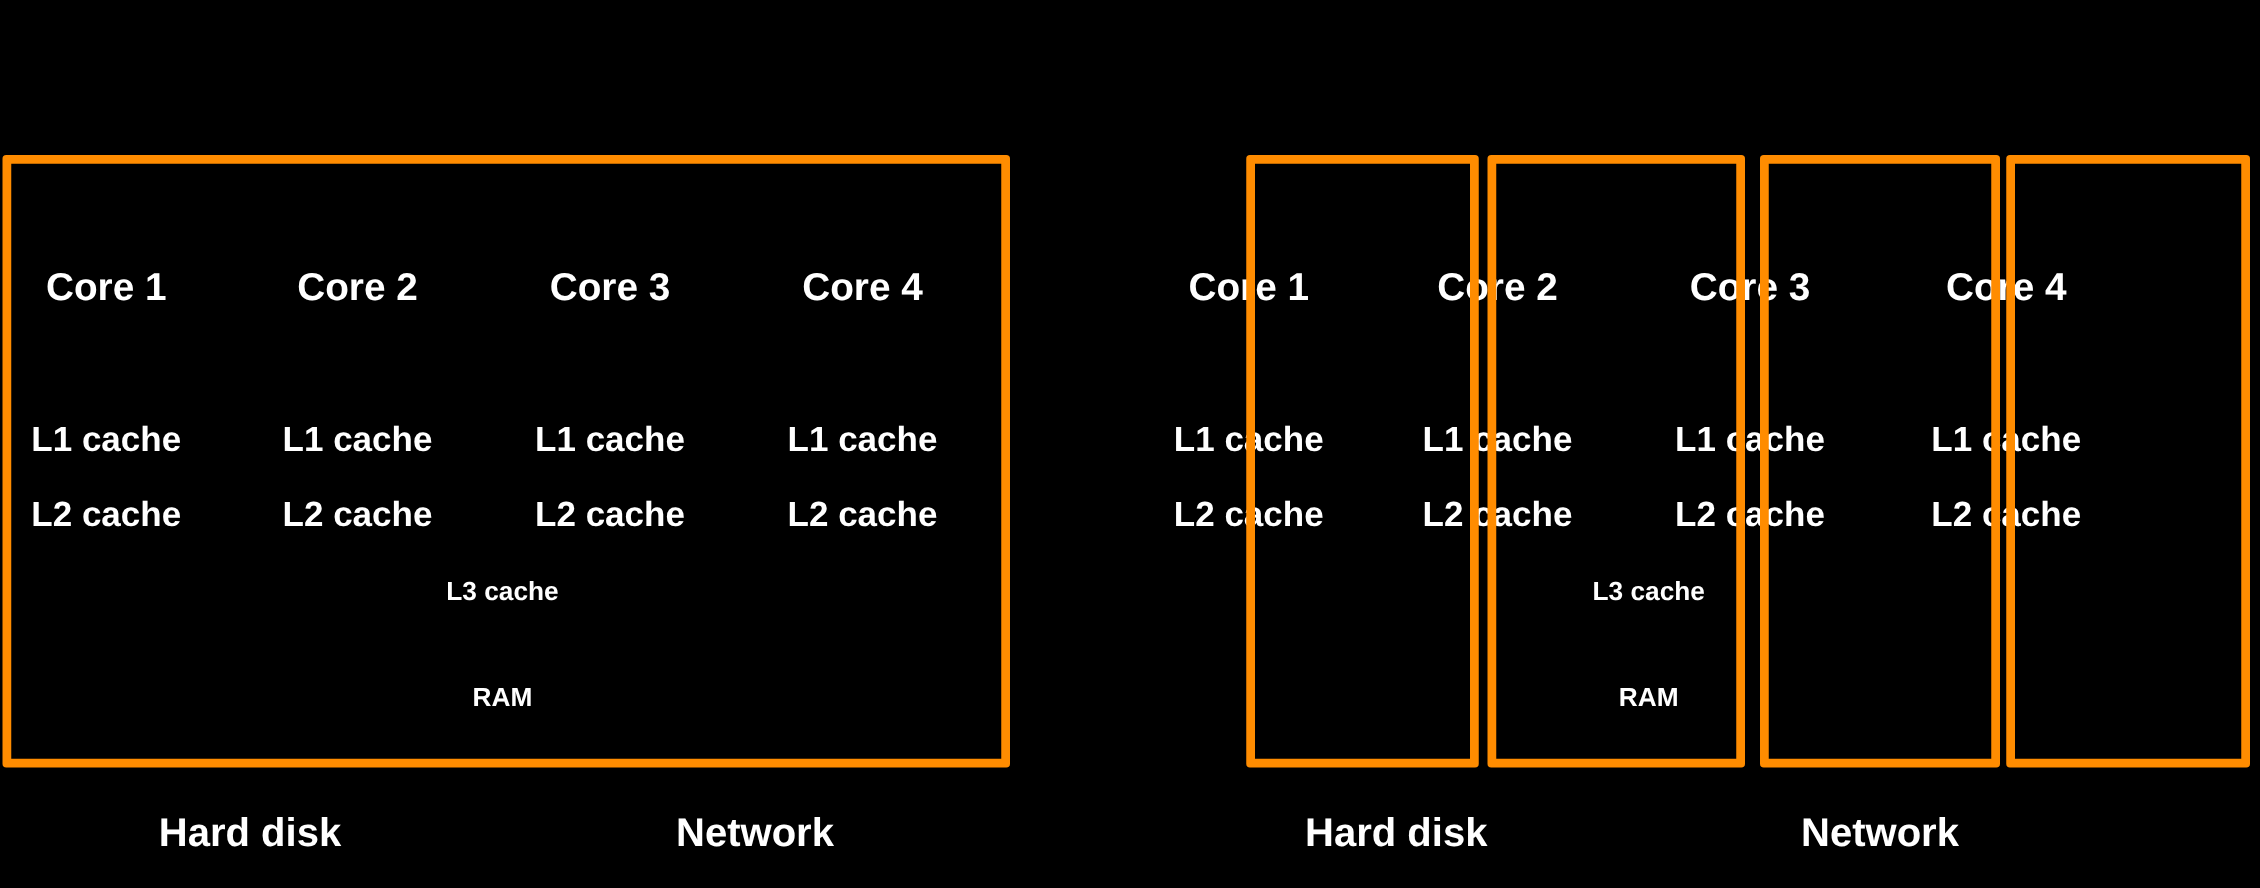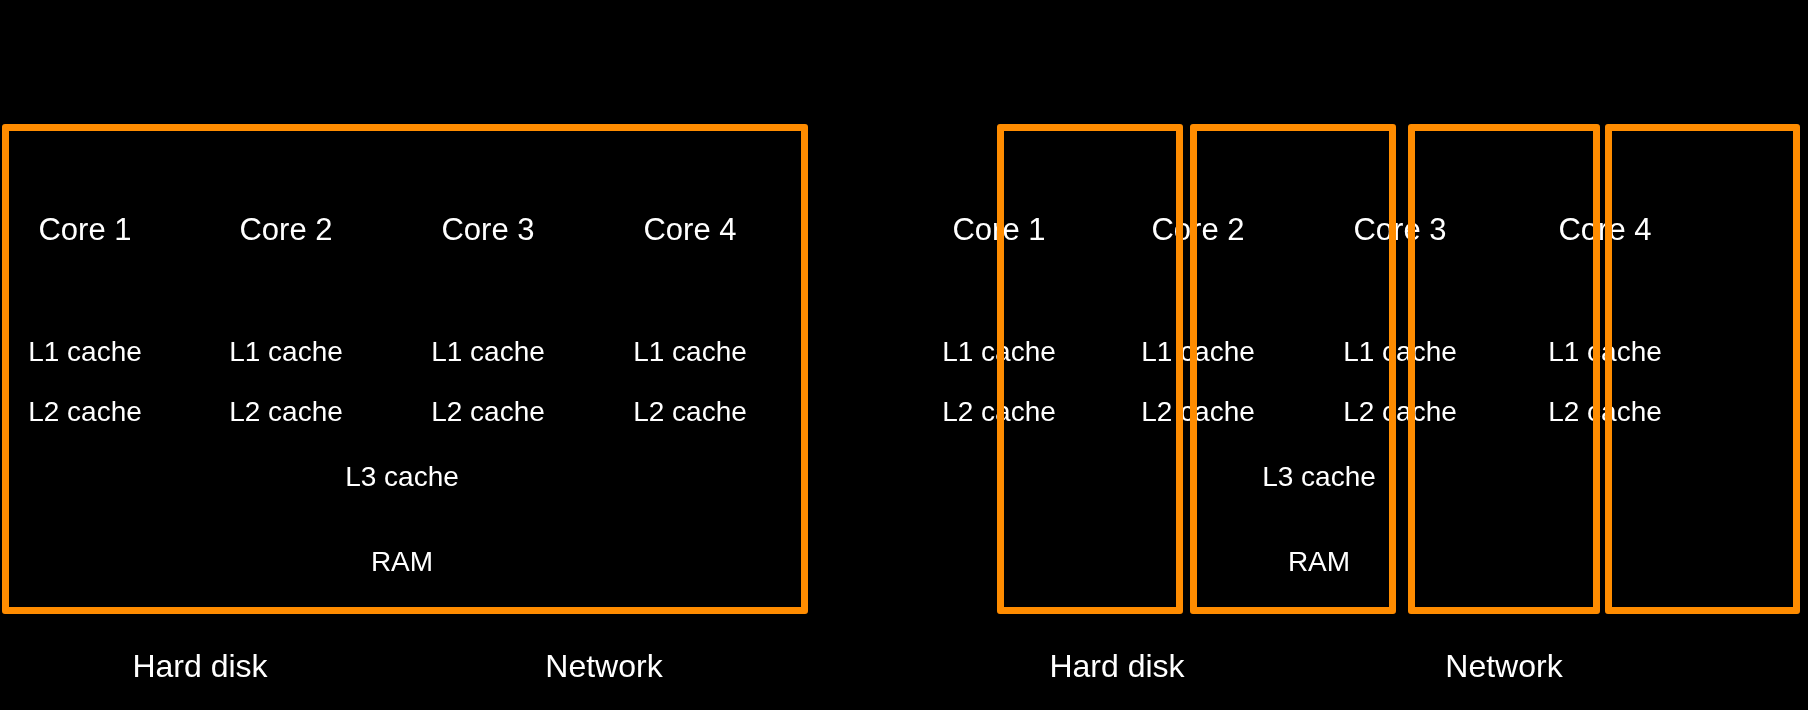--- a/index.html
+++ b/index.html
@@ -31,20 +31,21 @@
     height: 710px;
   }
   #panel-shared   { left: 0px;   width: 904px; }
   #panel-isolated { left: 904px; width: 904px; }
 
   
   .text-layer {
     position: absolute;
     inset: 0;
     z-index: 1;
+    font-weight: bold;
   }
   .box-layer {
     position: absolute;
     inset: 0;
     z-index: 2;
     pointer-events: none;
   }
   .box-layer .cpu-box,
   .box-layer .core-box { pointer-events: auto; }
 
@@ -68,21 +69,21 @@
   
   .lbl {
     position: absolute;
     text-align: center;
     white-space: nowrap;
     line-height: 1;
     color: #ffffff;
   }
   .lbl.core-title { font-size: 31px; }
   .lbl.cache      { font-size: 28px; }
-  .lbl.shared     { font-size: 28px; }
+  .lbl.shared     { font-size: 21px; }
   .lbl.external   { font-size: 32px; }
 
   
   .col-w { width: 200px; }
   
   .colr-w { width: 200px; }
 </style>
 </head>
 <body style="background: rgb(0, 0, 0);">
 

